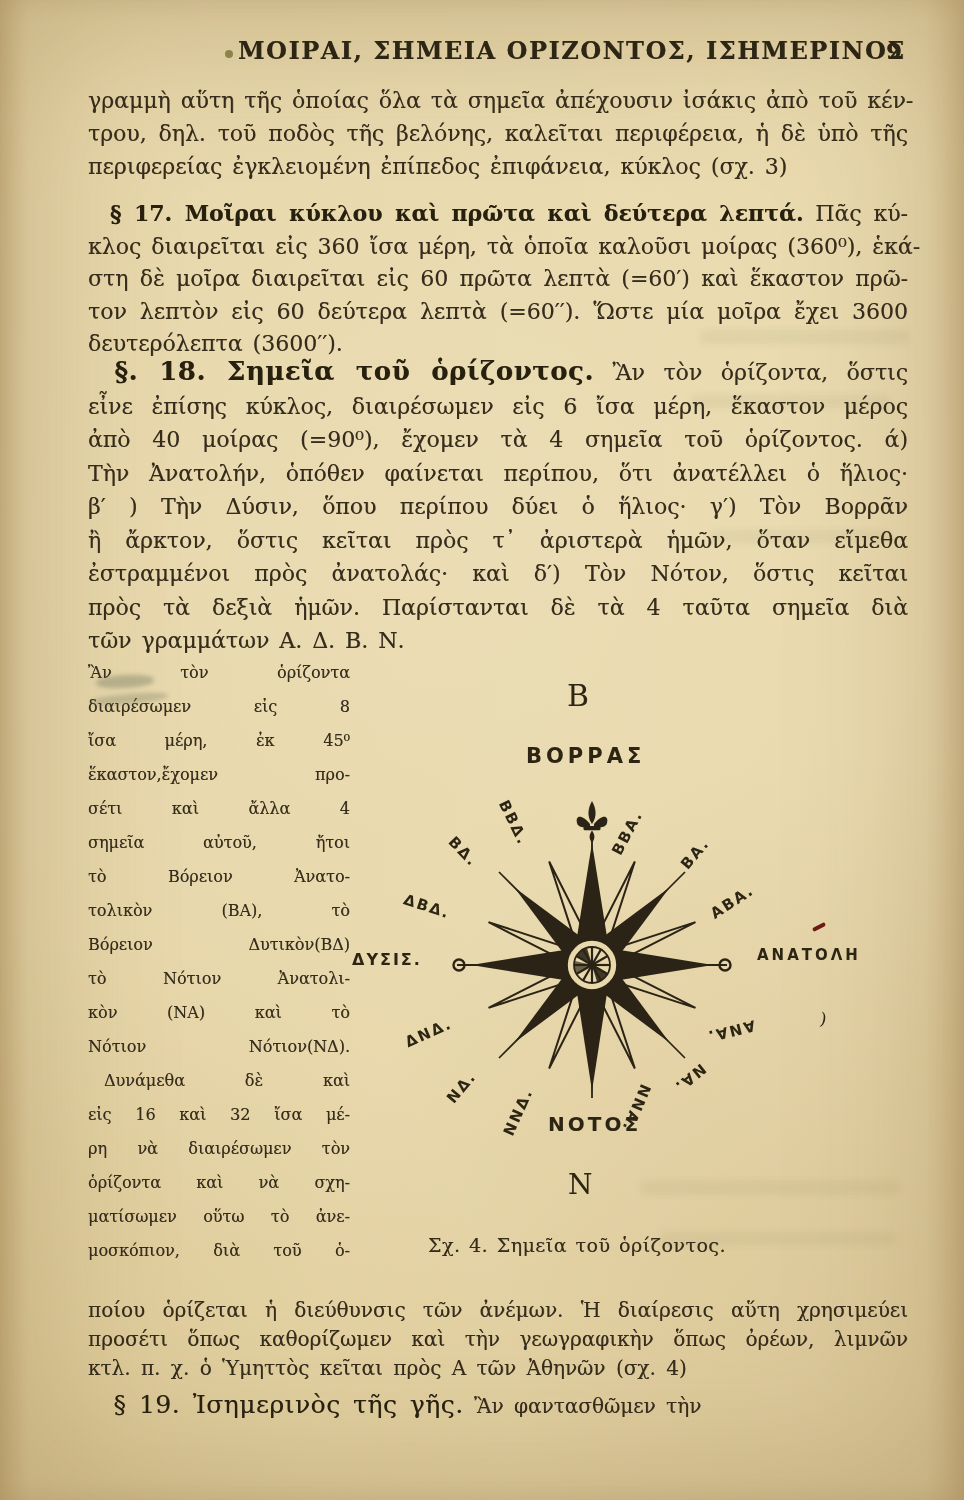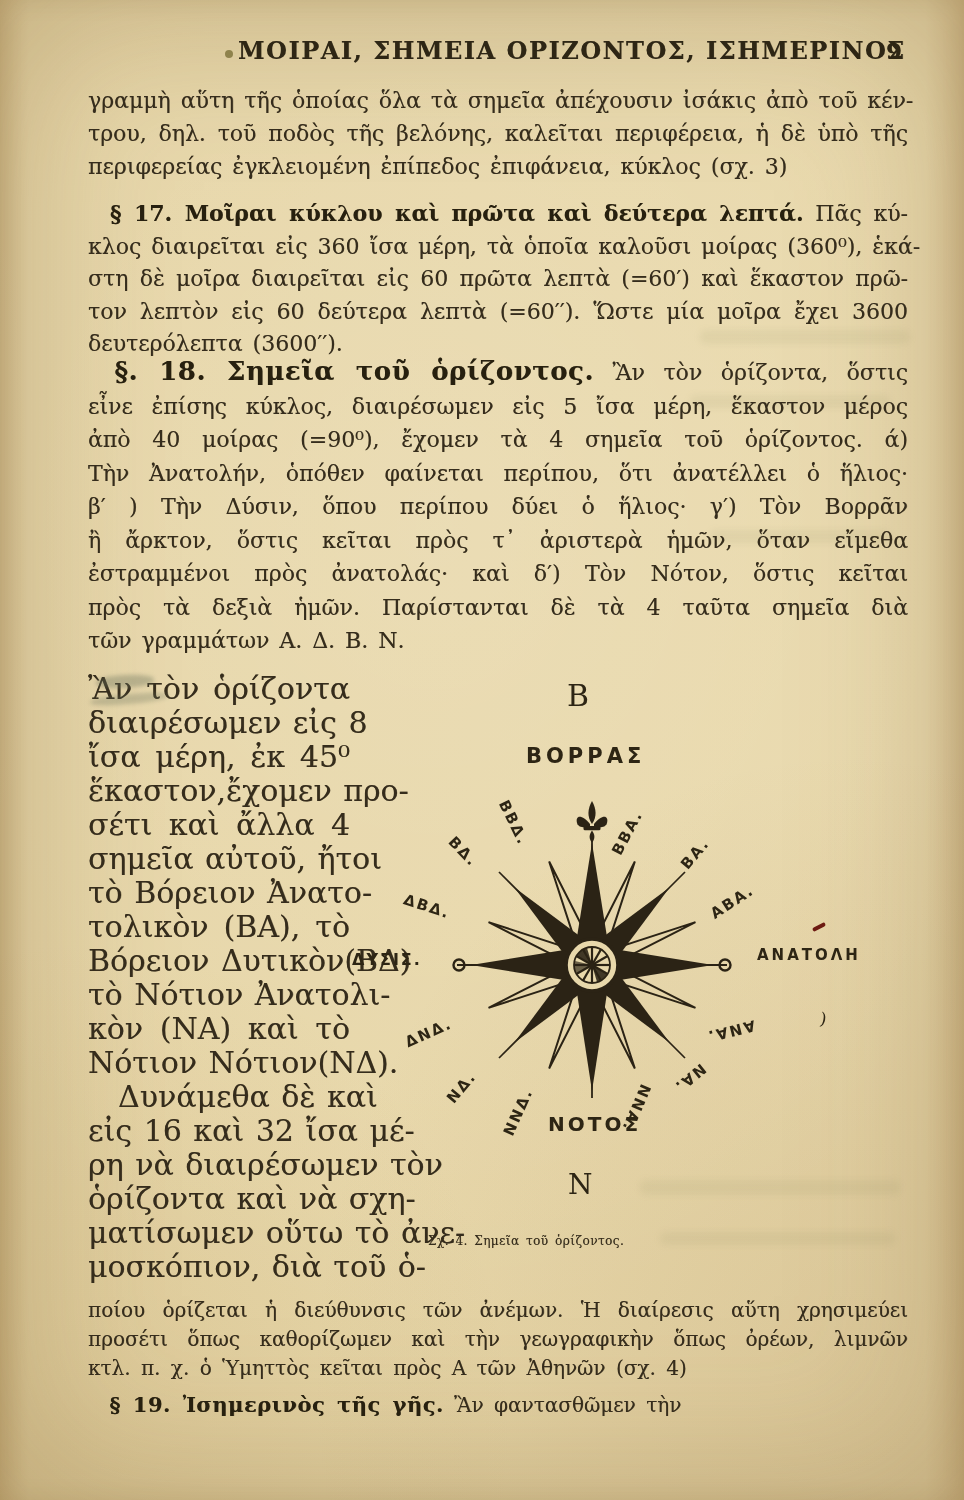--- a/index.html
+++ b/index.html
@@ -23,34 +23,34 @@
   .header-dot{position:absolute;left:225px;top:14px;width:8px;height:8px;border-radius:50%;
     background:#7c7038;opacity:.8;}
   
   .block{position:absolute;left:88px;width:820px;}
   .tl{text-align:justify;text-align-last:justify;white-space:nowrap;}
   .tl.tl-left{text-align:left;text-align-last:left;}
   .seg-n{}
   .seg-i{}
   .seg-b{font-weight:700;color:#27200f;}
   .seg-h{font-weight:700;font-size:26px;letter-spacing:.5px;color:#27200f;}
-  .seg-b19{font-weight:700;font-size:21px;letter-spacing:.5px;color:#27200f;}
+  .seg-b19{font-weight:400;font-size:25px;letter-spacing:.5px;color:#27200f;}
   #b-intro{top:84px;font-size:22px;line-height:33px;word-spacing:3px;}
   #b-s17{top:197px;font-size:22px;line-height:32.5px;word-spacing:3px;}
   #b-s18{top:355px;font-size:22px;line-height:33.5px;word-spacing:3px;}
-  #b-left{top:672px;width:262px;font-size:30px;line-height:34px;word-spacing:2px;}
+  #b-left{top:656px;width:262px;font-size:16px;line-height:34px;word-spacing:2px;}
   #b-bottom{top:1296px;font-size:20px;line-height:29px;word-spacing:4px;}
   #b-bottom .tl:last-child{margin-top:7px;}
   .txt{text-shadow:.3px .3px .5px rgba(45,35,18,.45);}
   
   .figure{position:absolute;left:0;top:0;width:964px;height:1500px;pointer-events:none;}
   .flabel{position:absolute;font-family:"DejaVu Sans",sans-serif;font-weight:700;
     color:#2d2514;transform-origin:0 50%;white-space:nowrap;}
   .flabel.serif{font-family:"DejaVu Serif",serif;font-weight:400;}
-  .fig-caption{position:absolute;left:428px;top:1234px;font-size:12px;color:#352c1c;
+  .fig-caption{position:absolute;left:428px;top:1234px;font-size:19px;color:#352c1c;
     letter-spacing:.5px;word-spacing:2px;}
   svg.rose{position:absolute;left:392px;top:765px;}
   
   .red-speck{position:absolute;left:812px;top:925px;width:14px;height:4px;border-radius:2px;
     background:#6d1a12;transform:rotate(-28deg);}
   .smudge{position:absolute;background:rgba(106,112,90,.38);filter:blur(2px);border-radius:45%;}
   .smudge.s1{left:96px;top:675px;width:58px;height:13px;transform:rotate(-3deg);}
   .smudge.s2{left:90px;top:694px;width:78px;height:10px;transform:rotate(-5deg);opacity:.8;}
   .ghost{position:absolute;background:rgba(138,133,88,.10);filter:blur(3px);border-radius:6px;}
 </style>
@@ -79,21 +79,21 @@
     </div>
   <div id="b-s17" class="block txt">
       <div class="tl"><span class="seg-b"> § 17. Μοῖραι κύκλου καὶ πρῶτα καὶ δεύτερα λεπτά.</span><span class="seg-n"> Πᾶς κύ-</span></div>
       <div class="tl"><span class="seg-n">κλος διαιρεῖται εἰς 360 ἴσα μέρη, τὰ ὁποῖα καλοῦσι </span><span class="seg-i">μοίρας</span><span class="seg-n"> (360⁰), ἑκά-</span></div>
       <div class="tl"><span class="seg-n">στη δὲ μοῖρα διαιρεῖται εἰς 60 </span><span class="seg-i">πρῶτα λεπτὰ</span><span class="seg-n"> (=60′) καὶ ἕκαστον πρῶ-</span></div>
       <div class="tl"><span class="seg-n">τον λεπτὸν εἰς 60 </span><span class="seg-i">δεύτερα λεπτὰ</span><span class="seg-n"> (=60′′). Ὥστε μία μοῖρα ἔχει 3600</span></div>
       <div class="tl tl-left"><span class="seg-n">δευτερόλεπτα (3600′′).</span></div>
     </div>
   <div id="b-s18" class="block txt">
       <div class="tl"><span class="seg-h"> §. 18. Σημεῖα τοῦ ὁρίζοντος.</span><span class="seg-n"> Ἂν τὸν ὁρίζοντα, ὅστις</span></div>
-      <div class="tl"><span class="seg-n">εἶνε ἐπίσης κύκλος, διαιρέσωμεν εἰς 5 ἴσα μέρη, ἕκαστον μέρος</span></div>
+      <div class="tl"><span class="seg-n">εἶνε ἐπίσης κύκλος, διαιρέσωμεν εἰς 6 ἴσα μέρη, ἕκαστον μέρος</span></div>
       <div class="tl"><span class="seg-n">ἀπὸ 40 μοίρας (=90⁰), ἔχομεν τὰ 4 σημεῖα τοῦ ὁρίζοντος. ά)</span></div>
       <div class="tl"><span class="seg-n">Τὴν </span><span class="seg-i">Ἀνατολήν,</span><span class="seg-n"> ὁπόθεν φαίνεται περίπου, ὅτι ἀνατέλλει ὁ ἥλιος·</span></div>
       <div class="tl"><span class="seg-n">β′ ) Τὴν </span><span class="seg-i">Δύσιν,</span><span class="seg-n"> ὅπου περίπου δύει ὁ ἥλιος· γ′) Τὸν </span><span class="seg-i">Βορρᾶν</span></div>
       <div class="tl"><span class="seg-n">ἢ </span><span class="seg-i">ἄρκτον,</span><span class="seg-n"> ὅστις κεῖται πρὸς τ᾽ ἀριστερὰ ἡμῶν, ὅταν εἴμεθα</span></div>
       <div class="tl"><span class="seg-n">ἐστραμμένοι πρὸς ἀνατολάς· καὶ δ′) Τὸν </span><span class="seg-i">Νότον,</span><span class="seg-n"> ὅστις κεῖται</span></div>
       <div class="tl"><span class="seg-n">πρὸς τὰ δεξιὰ ἡμῶν. Παρίστανται δὲ τὰ 4 ταῦτα σημεῖα διὰ</span></div>
       <div class="tl tl-left"><span class="seg-n">τῶν γραμμάτων Α. Δ. Β. Ν.</span></div>
     </div>
   <div id="b-left" class="block txt">
       <div class="tl"><span class="seg-n">Ἂν τὸν ὁρίζοντα</span></div>

